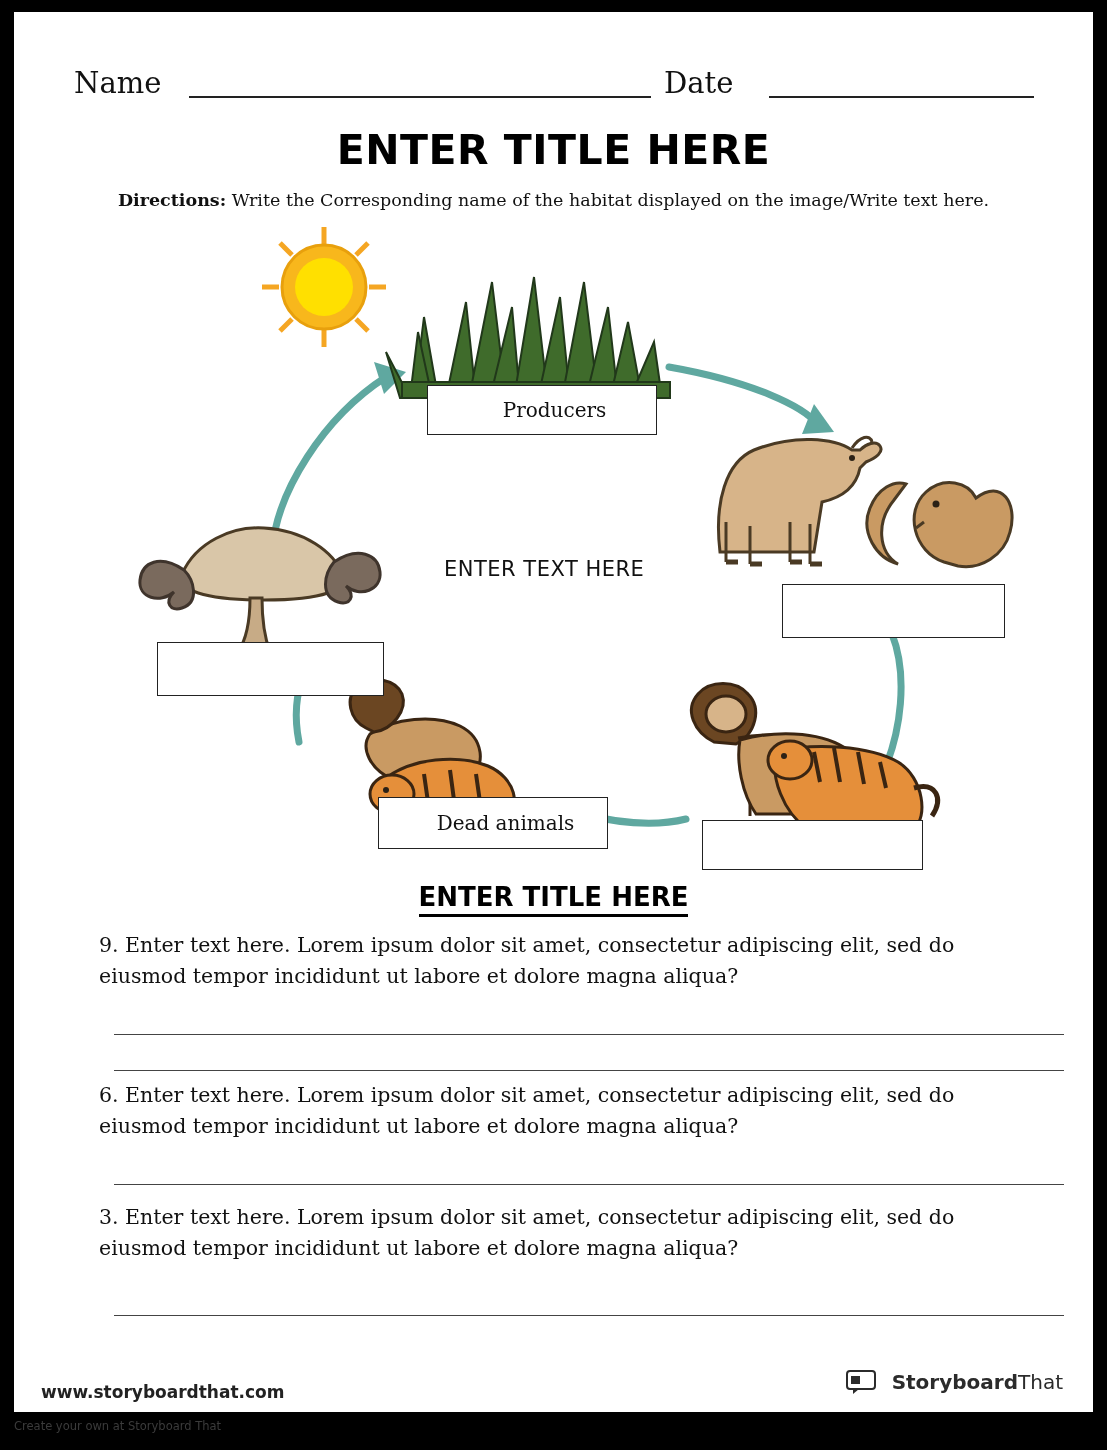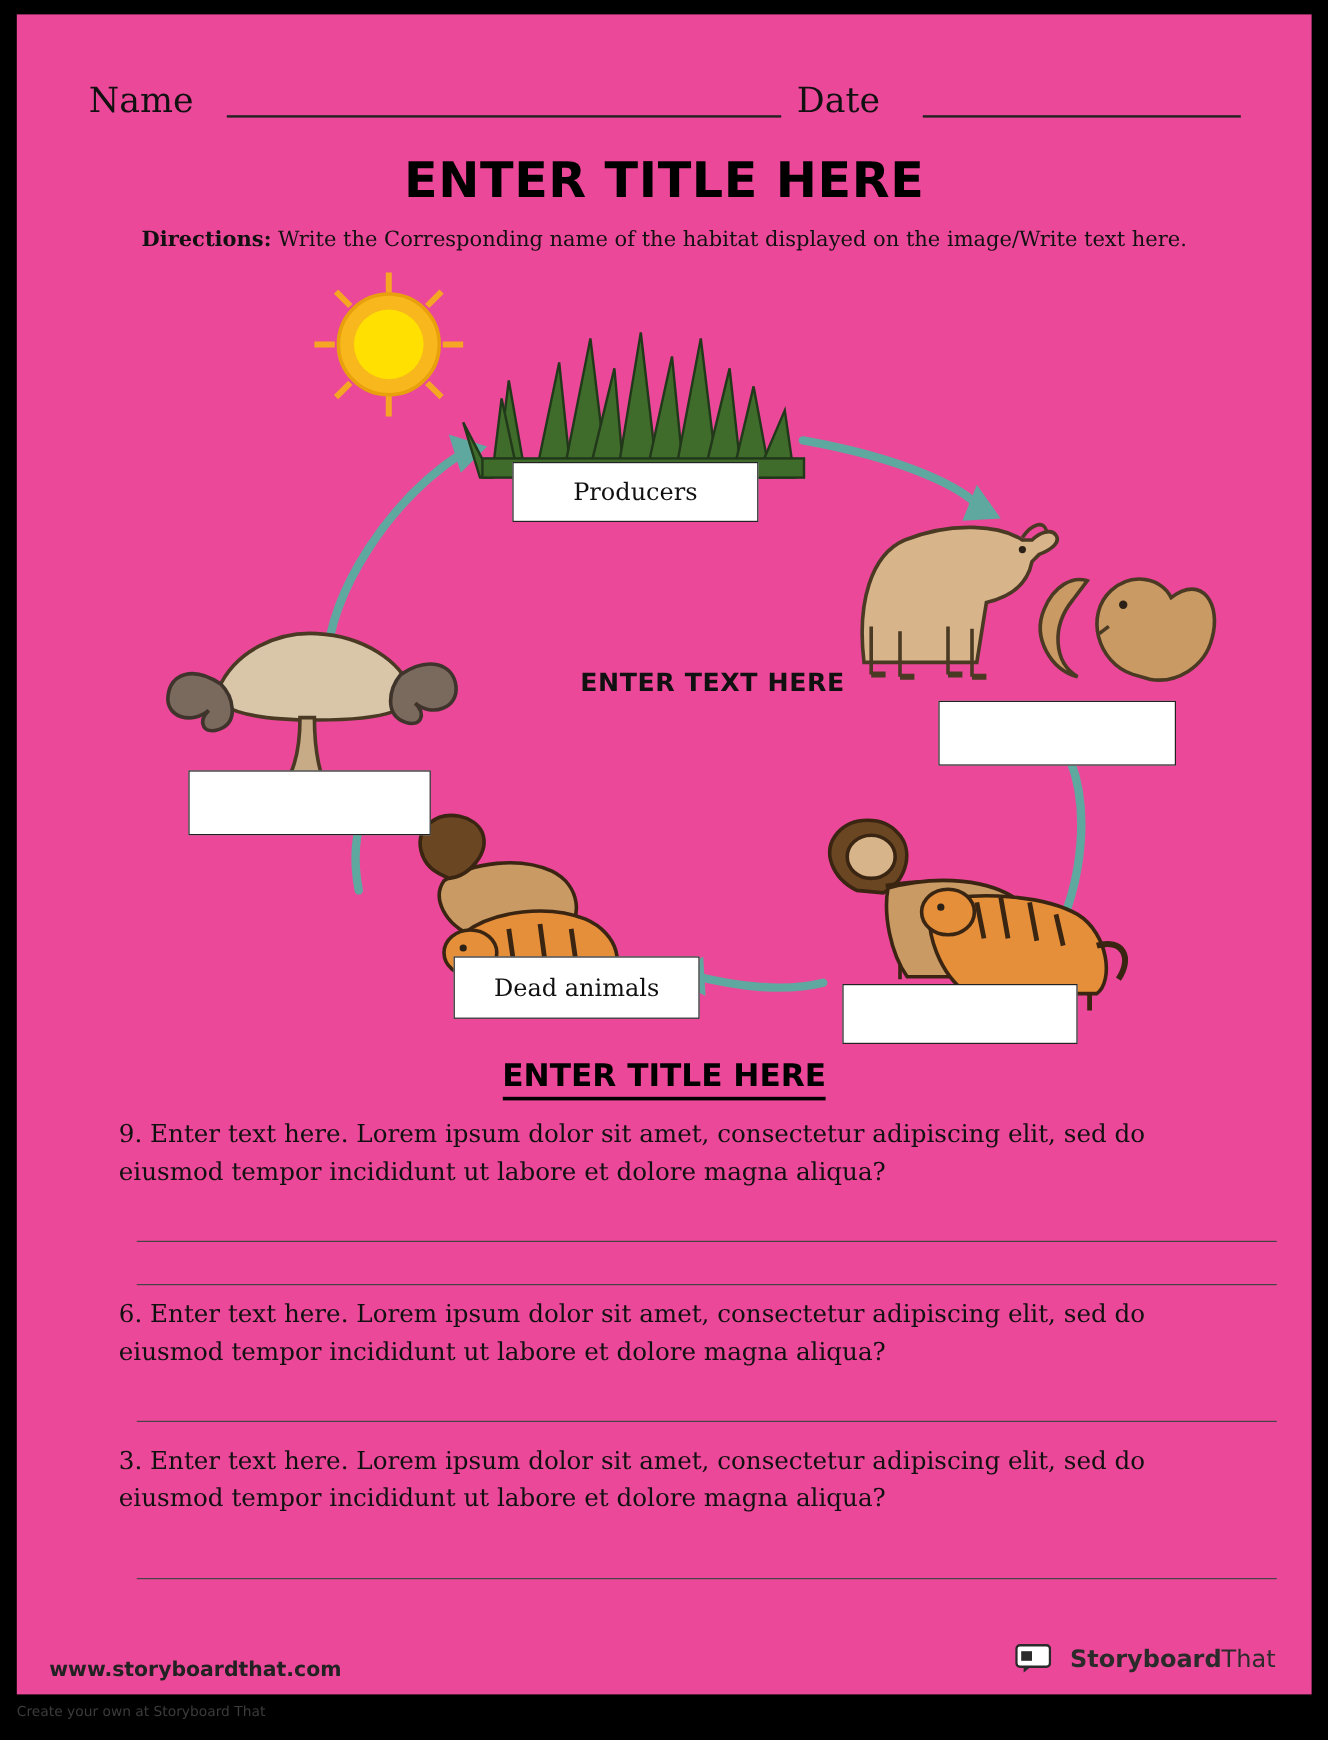--- a/index.html
+++ b/index.html
@@ -12,21 +12,21 @@
     height: 1450px;
     overflow: hidden;
     font-family: "DejaVu Serif", serif;
   }
   .page {
     position: absolute;
     left: 14px;
     top: 12px;
     width: 1079px;
     height: 1400px;
-    background: #ec4899;
+    background: #ffffff;
     overflow: hidden;
   }
   .name-label {
     position: absolute;
     left: 60px; top: 54px;
     font-size: 29px;
     color: #111;
     font-family: "DejaVu Serif", serif;
   }
   .name-line {
@@ -76,38 +76,38 @@
     position: absolute;
     left: 0; top: 210px;
     width: 1079px;
     height: 660px;
   }
 
   .center-text {
     position: absolute;
     left: 430px; top: 335px;
     width: 260px;
-    text-align: right;
+    text-align: left;
     font-family: "DejaVu Sans", sans-serif;
     font-size: 21px;
     color: #111;
     letter-spacing: 0.5px;
-    font-weight: bold;
   }
 
   .label-box {
     position: absolute;
     border: 1.6px solid #222;
     background: #fff;
     font-size: 20px;
     color: #111;
     display: flex;
     align-items: center;
     justify-content: center;
     font-family: "DejaVu Serif", serif;
+    padding-left: 25px;
   }
   .lb-producers { left: 413px; top: 163px; width: 203px; height: 48px; }
   .lb-primary   { left: 768px; top: 362px; width: 196px; height: 52px; }
   .lb-secondary { left: 688px; top: 598px; width: 194px; height: 48px; }
   .lb-dead      { left: 320px; top: 575px; width: 203px; height: 50px; margin-left: 44px; }
   .lb-decomp    { left: 143px; top: 420px; width: 200px; height: 52px; }
 
   
   .title-sub {
     position: absolute;

